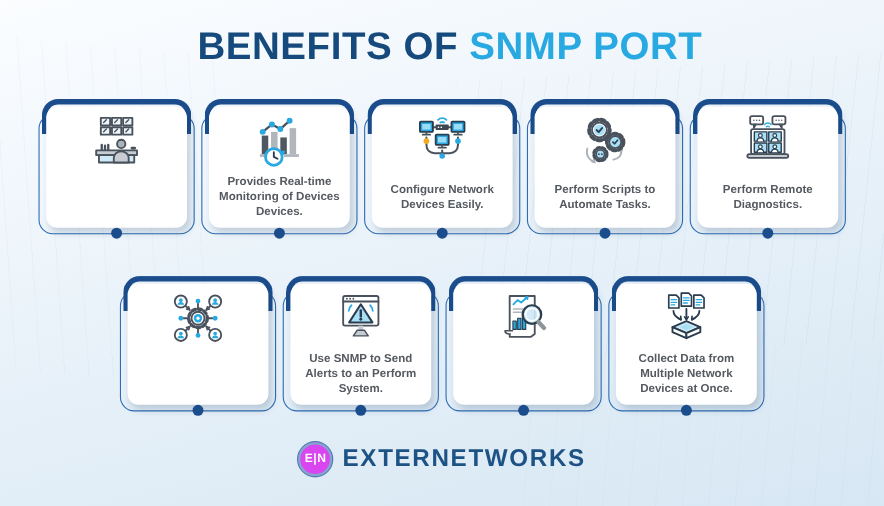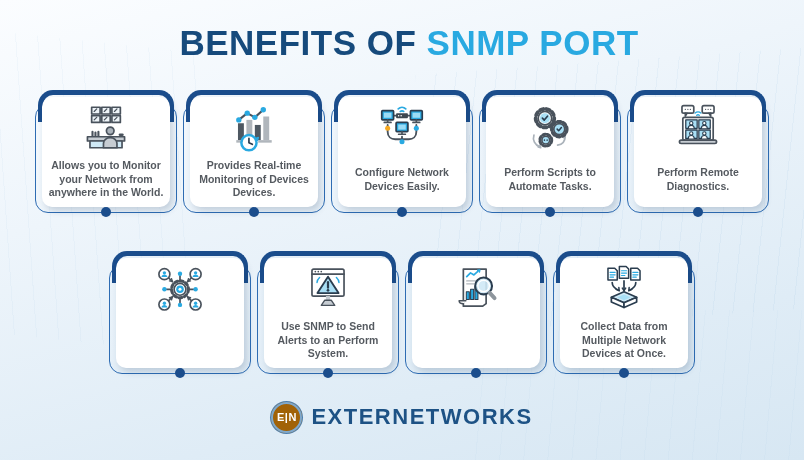--- a/index.html
+++ b/index.html
@@ -38,21 +38,21 @@
     display:flex;flex-direction:column;align-items:center;}
   .card .icon{flex:0 0 58px;display:flex;align-items:center;justify-content:center;padding-top:4px;}
   .card .label{flex:1;display:flex;align-items:center;justify-content:center;
     font-size:10.5px;font-weight:bold;color:#555a60;text-align:center;
     line-height:1.3;padding:0 6px 6px;}
   .card .dot{position:absolute;left:50%;bottom:1.5px;transform:translateX(-50%);
     width:10px;height:10px;background:#1b4d8c;border-radius:50%;}
 
   .footer{position:relative;display:flex;align-items:center;justify-content:center;
     gap:9px;margin-top:22px;}
-  .logo-badge{width:31px;height:31px;border-radius:50%;background:#a16207;
+  .logo-badge{width:31px;height:31px;border-radius:50%;background:#d946ef;
     box-shadow:0 0 0 2px #7ea9cf inset, 0 0 0 1px #4d7eac;
     display:flex;align-items:center;justify-content:center;
     color:#ffffff;font-weight:bold;font-size:11px;letter-spacing:.5px;}
   .brand{color:#1d5285;font-weight:bold;font-size:22px;letter-spacing:1.5px;}
 
   svg{display:block;}
 </style>
 </head>
 <body>
 
@@ -83,21 +83,20 @@
           </g>
           <path d="M18 10l3-3M30 10l3-3M42 10l3-3M18 20l3-3M30 20l3-3M42 20l3-3" stroke-width="1.5"></path>
           <path d="M16 40v-6M19.5 40v-5M23 40v-6" stroke-width="2.5"></path>
           <rect x="47" y="36" width="6" height="3" rx="1.5" fill="#49525c" stroke="none"></rect>
           <rect x="10" y="40" width="44" height="5" fill="#c6ccd2"></rect>
           <rect x="13" y="45" width="38" height="8" fill="#cfe9f6"></rect>
           <circle cx="37" cy="33" r="4.5" fill="#aab2ba"></circle>
           <path d="M29 53v-5c0-4 3.5-7 8-7s8 3 8 7v5z" fill="#c6ccd2"></path>
         </svg>
       </div>
-      <div class="label">Allows you to Monitor your Network from anywhere in the World.</div>
     </div>
     <div class="dot"></div>
   </div>
 
   <div class="card">
     <div class="outline"></div>
     <div class="bracket"></div>
     <div class="panel">
       <div class="icon">
         <svg width="54" height="54" viewBox="0 0 64 64" fill="none" stroke="#49525c" stroke-width="2" stroke-linecap="round" stroke-linejoin="round">

